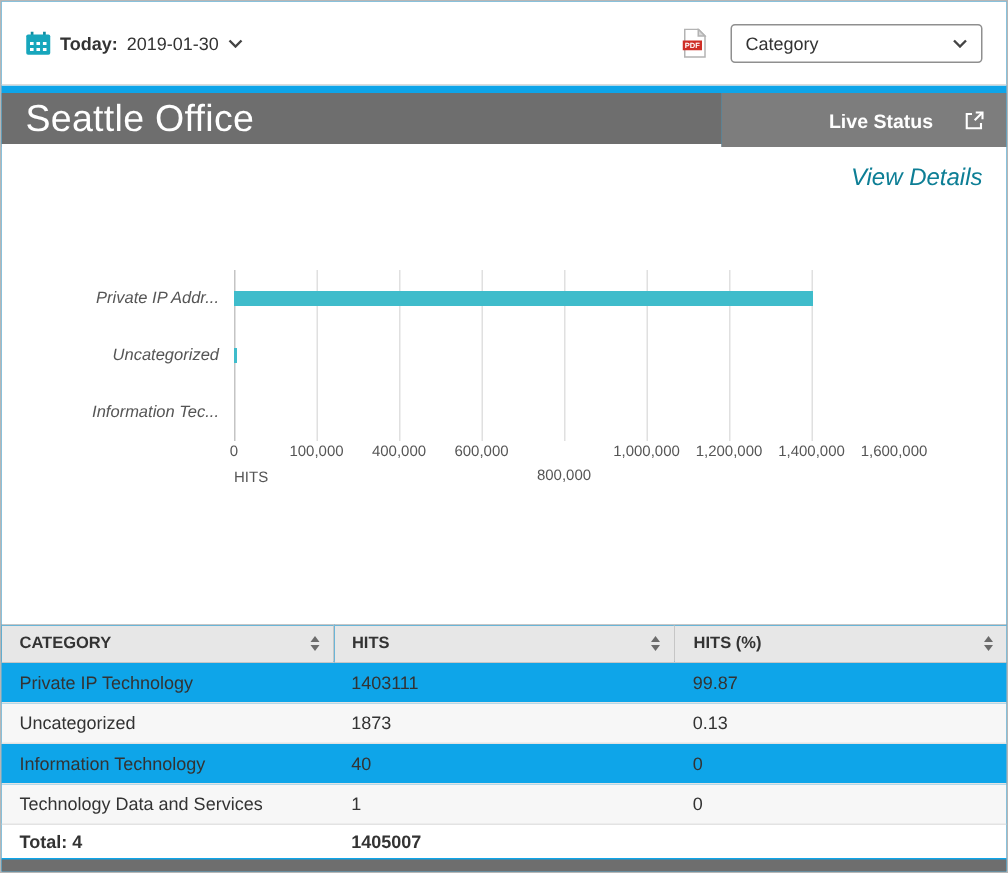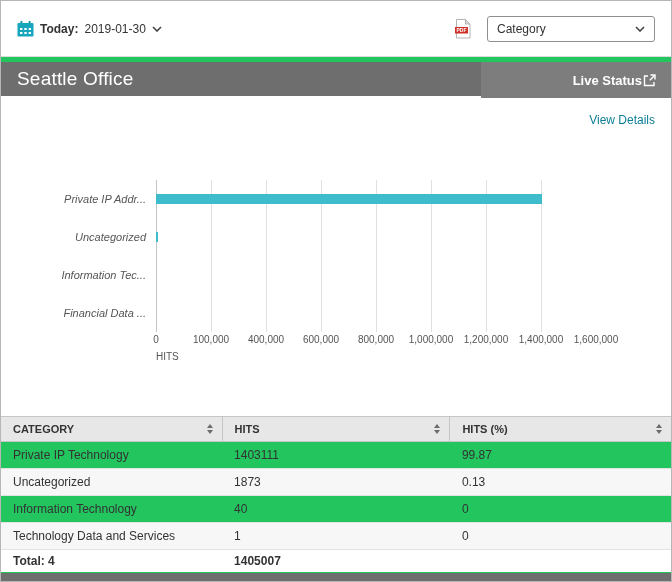--- a/index.html
+++ b/index.html
@@ -1,38 +1,38 @@
 <!DOCTYPE html>
 <html><head>
 <meta charset="utf-8">
 <style>
   html,body{margin:0;padding:0;background:#fff;font-family:"Liberation Sans",sans-serif;}
-  .screen{width:672px;height:582px;border:1px solid #b6b6b6;box-sizing:border-box;overflow:hidden;background:#22c55e;position:relative;}
+  .screen{width:672px;height:582px;border:1px solid #b6b6b6;box-sizing:border-box;overflow:hidden;background:#0ea5e9;position:relative;}
 
   
   .topbar{height:56px;display:flex;align-items:center;padding:0 16px;border-bottom:1px solid #dcdcdc;box-sizing:border-box;background:#fff;}
   .date-control{display:flex;align-items:center;gap:6px;cursor:pointer;}
   .date-label{font-weight:bold;font-size:12px;color:#333;}
   .date-value{font-size:12px;color:#333;}
   .spacer{flex:1;}
   .pdf-wrap{margin-right:16px;display:flex;align-items:center;cursor:pointer;}
   .select{width:168px;height:26px;border:1px solid #8f8f8f;border-radius:3px;display:flex;align-items:center;justify-content:space-between;padding:0 9px;box-sizing:border-box;cursor:pointer;background:#fff;}
   .select-value{font-size:12px;color:#333;}
 
   
   .hdr{height:36px;display:flex;margin-top:5px;}
   .hdr-left{width:480px;background:#6e6e6e;border-bottom:2px solid #fff;box-sizing:border-box;display:flex;align-items:center;padding-left:16px;}
-  .hdr-title{color:#fff;font-size:19px;letter-spacing:.2px;}
-  .hdr-right{flex:1;background:#7d7d7d;display:flex;align-items:center;justify-content:flex-end;gap:0;padding-right:14px;}
+  .hdr-title{color:#fff;font-size:25px;letter-spacing:.2px;}
+  .hdr-right{flex:1;background:#7d7d7d;display:flex;align-items:center;justify-content:flex-end;gap:20px;padding-right:14px;}
   .live-status{color:#fff;font-size:13px;font-weight:bold;cursor:pointer;}
 
   
   .panel{height:318px;box-sizing:border-box;overflow:hidden;background:#fff;}
   .view-details-row{padding:12px 16px 0;text-align:right;}
-  .view-details{font-size:12px;color:#0d7e95;text-decoration:none;cursor:pointer;}
+  .view-details{font-size:16px;color:#0d7e95;text-decoration:none;cursor:pointer;font-style:italic;}
 
   
   .chart{margin:52px 16px 0 16px;}
   .plot-wrap{position:relative;font-style:italic;}
   .grid-layer{position:absolute;left:139px;top:0;width:440px;bottom:0;z-index:0;}
   .gline{position:absolute;top:0;bottom:0;width:1px;background:#e0e0e0;}
   .crow{display:flex;align-items:center;height:38px;position:relative;z-index:1;}
   .clabel{width:139px;padding-right:10px;box-sizing:border-box;text-align:right;font-size:11px;color:#555;white-space:nowrap;overflow:hidden;}
   .carea{width:440px;height:10px;position:relative;}
   .cbar{height:10px;}
@@ -139,34 +139,28 @@
               <div class="carea">
                 <div class="cbar" style="width: 2px; background: rgb(63, 188, 203);"></div>
               </div>
             </div>
             <div class="crow">
               <div class="clabel">Information Tec...</div>
               <div class="carea">
                 <div class="cbar" style="width: 0.001375%; background: rgb(63, 188, 203);"></div>
               </div>
             </div>
-            <div class="crow">
-              <div class="clabel">Financial Data ...</div>
-              <div class="carea">
-                <div class="cbar" style="width: 6.25e-05%; background: rgb(63, 188, 203);"></div>
-              </div>
-            </div>
           </div>
       </div>
       <div class="ticks-row">
           <span class="tick" style="left: 0%;">0</span>
           <span class="tick" style="left: 12.5%;">100,000</span>
           <span class="tick" style="left: 25%;">400,000</span>
           <span class="tick" style="left: 37.5%;">600,000</span>
-          <span class="tick" style="left: 50%;">800,000</span>
+          <span class="tick" style="left: 50%; margin-top: 16px;">800,000</span>
           <span class="tick" style="left: 62.5%;">1,000,000</span>
           <span class="tick" style="left: 75%;">1,200,000</span>
           <span class="tick" style="left: 87.5%;">1,400,000</span>
           <span class="tick" style="left: 100%;">1,600,000</span>
         </div>
       <div class="xaxis-label">HITS</div>
     </div>
   </div>
 
   <table class="data">

